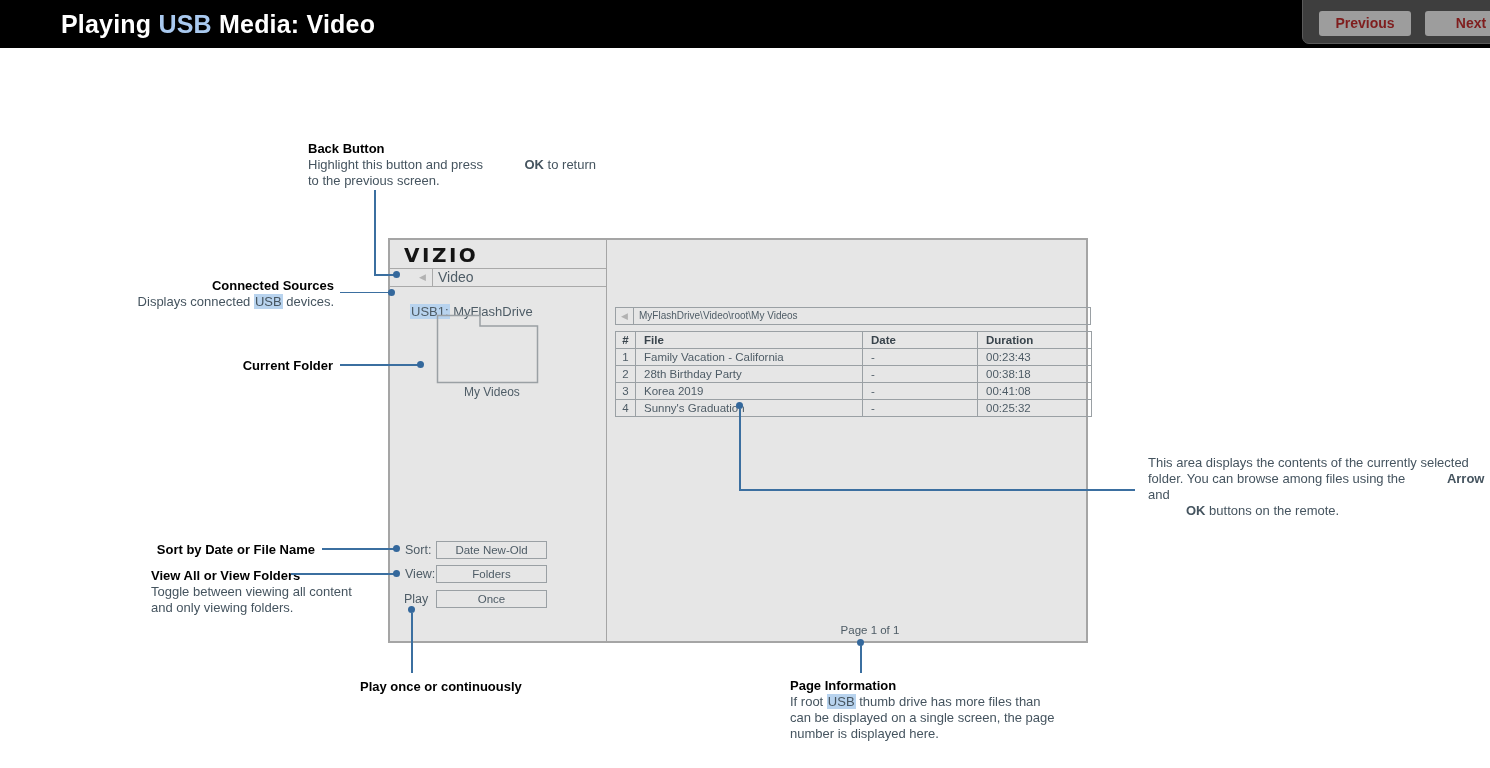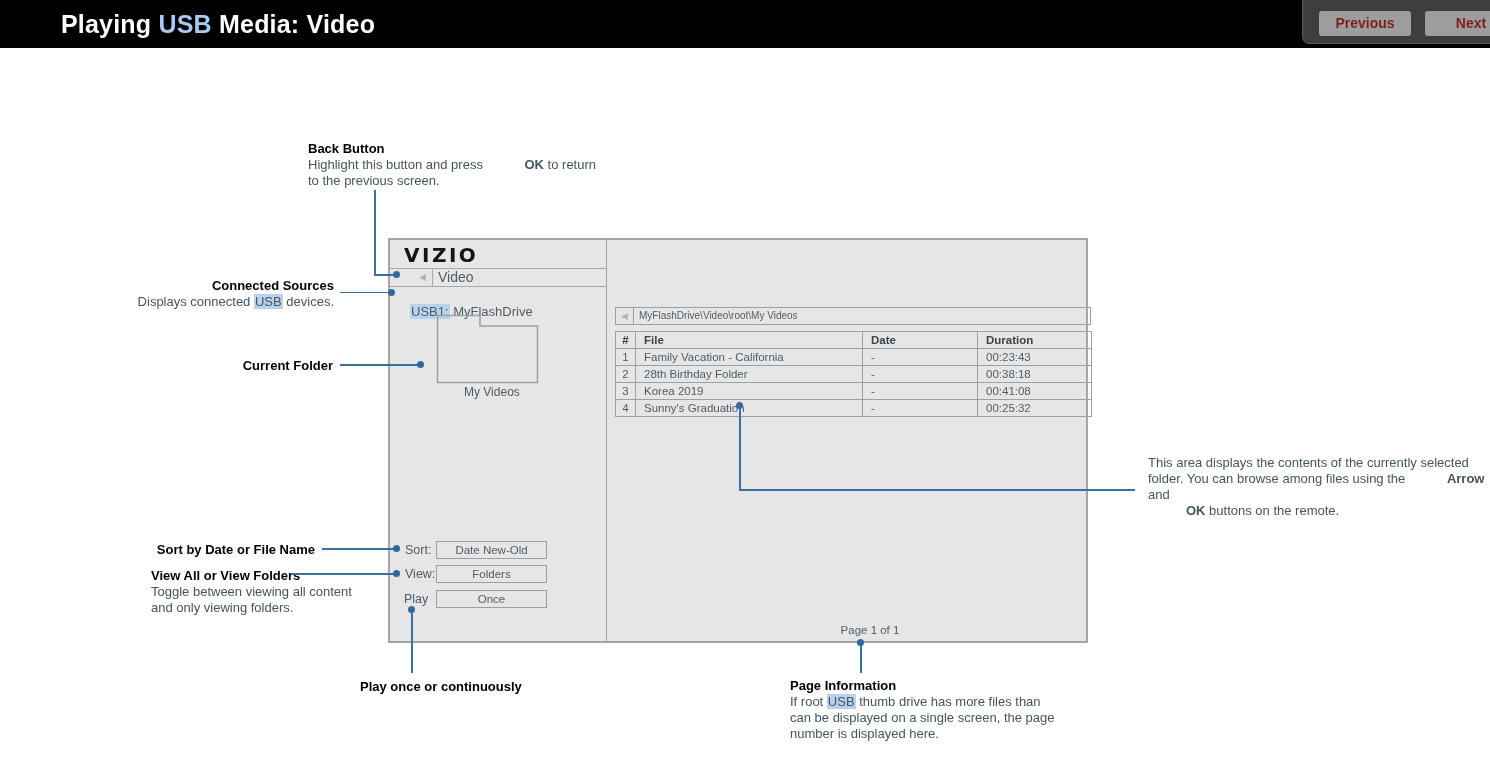--- a/index.html
+++ b/index.html
@@ -128,21 +128,21 @@
       <th>Duration</th>
     </tr>
     <tr>
       <td class="cnum">1</td>
       <td>Family Vacation - California</td>
       <td>-</td>
       <td>00:23:43</td>
     </tr>
     <tr>
       <td class="cnum">2</td>
-      <td>28th Birthday Folder</td>
+      <td>28th Birthday Party</td>
       <td>-</td>
       <td>00:38:18</td>
     </tr>
     <tr>
       <td class="cnum">3</td>
       <td>Korea 2019</td>
       <td>-</td>
       <td>00:41:08</td>
     </tr>
     <tr>

